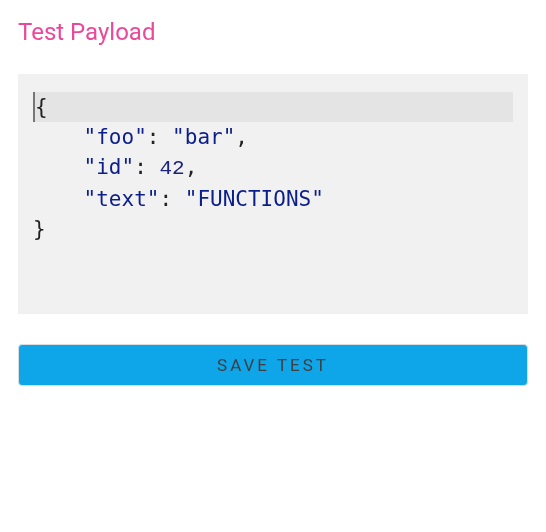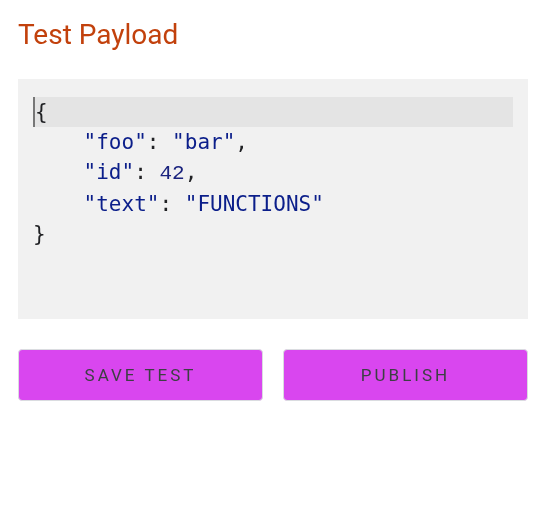--- a/index.html
+++ b/index.html
@@ -5,23 +5,23 @@
     * { box-sizing: border-box; }
     body {
       margin: 0;
       padding: 18px;
       width: 546px;
       font-family: -apple-system, BlinkMacSystemFont, "Segoe UI", Roboto, Helvetica, Arial, sans-serif;
       color: #202124;
       background: #fff;
     }
     .section-title {
-      font-size: 28px;
+      font-size: 24px;
       font-weight: 400;
-      color: #c2410c;
+      color: #ec4899;
       margin: 0 0 28px 0;
     }
     .editor {
       background: #f1f1f1;
       padding: 18px 15px 70px 15px;
       border-radius: 0;
     }
     .code-line {
       font-family: "SF Mono", ui-monospace, Menlo, Consolas, monospace;
       font-size: 21px;
@@ -43,22 +43,22 @@
     .tok-string { color: #0b1e8a; }
     .tok-num { color: #1a237e; font-family: Liberation Mono, monospace; }
     .tok-punct { color: #202124; }
     .button-row {
       display: flex;
       gap: 20px;
       margin-top: 30px;
     }
     .btn {
       flex: 1;
-      height: 52px;
-      background: #d946ef;
+      height: 42px;
+      background: #0ea5e9;
       border: 1px solid #dadce0;
       border-radius: 4px;
       font-size: 17px;
       letter-spacing: 3px;
       color: #3c4043;
       font-family: inherit;
       cursor: pointer;
       text-align: center;
     }
   </style>
@@ -70,14 +70,13 @@
 <div class="editor">
   <div class="code-line highlighted"><span class="highlighted-inner tok-punct">{</span></div>
   <div class="code-line"><span>    </span><span class="tok-key">"foo"</span><span class="tok-punct">: </span><span class="tok-string">"bar"</span><span class="tok-punct">,</span></div>
   <div class="code-line"><span>    </span><span class="tok-key">"id"</span><span class="tok-punct">: </span><span class="tok-num">42</span><span class="tok-punct">,</span></div>
   <div class="code-line"><span>    </span><span class="tok-key">"text"</span><span class="tok-punct">: </span><span class="tok-string">"FUNCTIONS"</span></div>
   <div class="code-line"><span class="tok-punct">}</span></div>
 </div>
 
 <div class="button-row">
   <button class="btn">SAVE TEST</button>
-  <button class="btn">PUBLISH</button>
 </div>
 
 </body></html>

